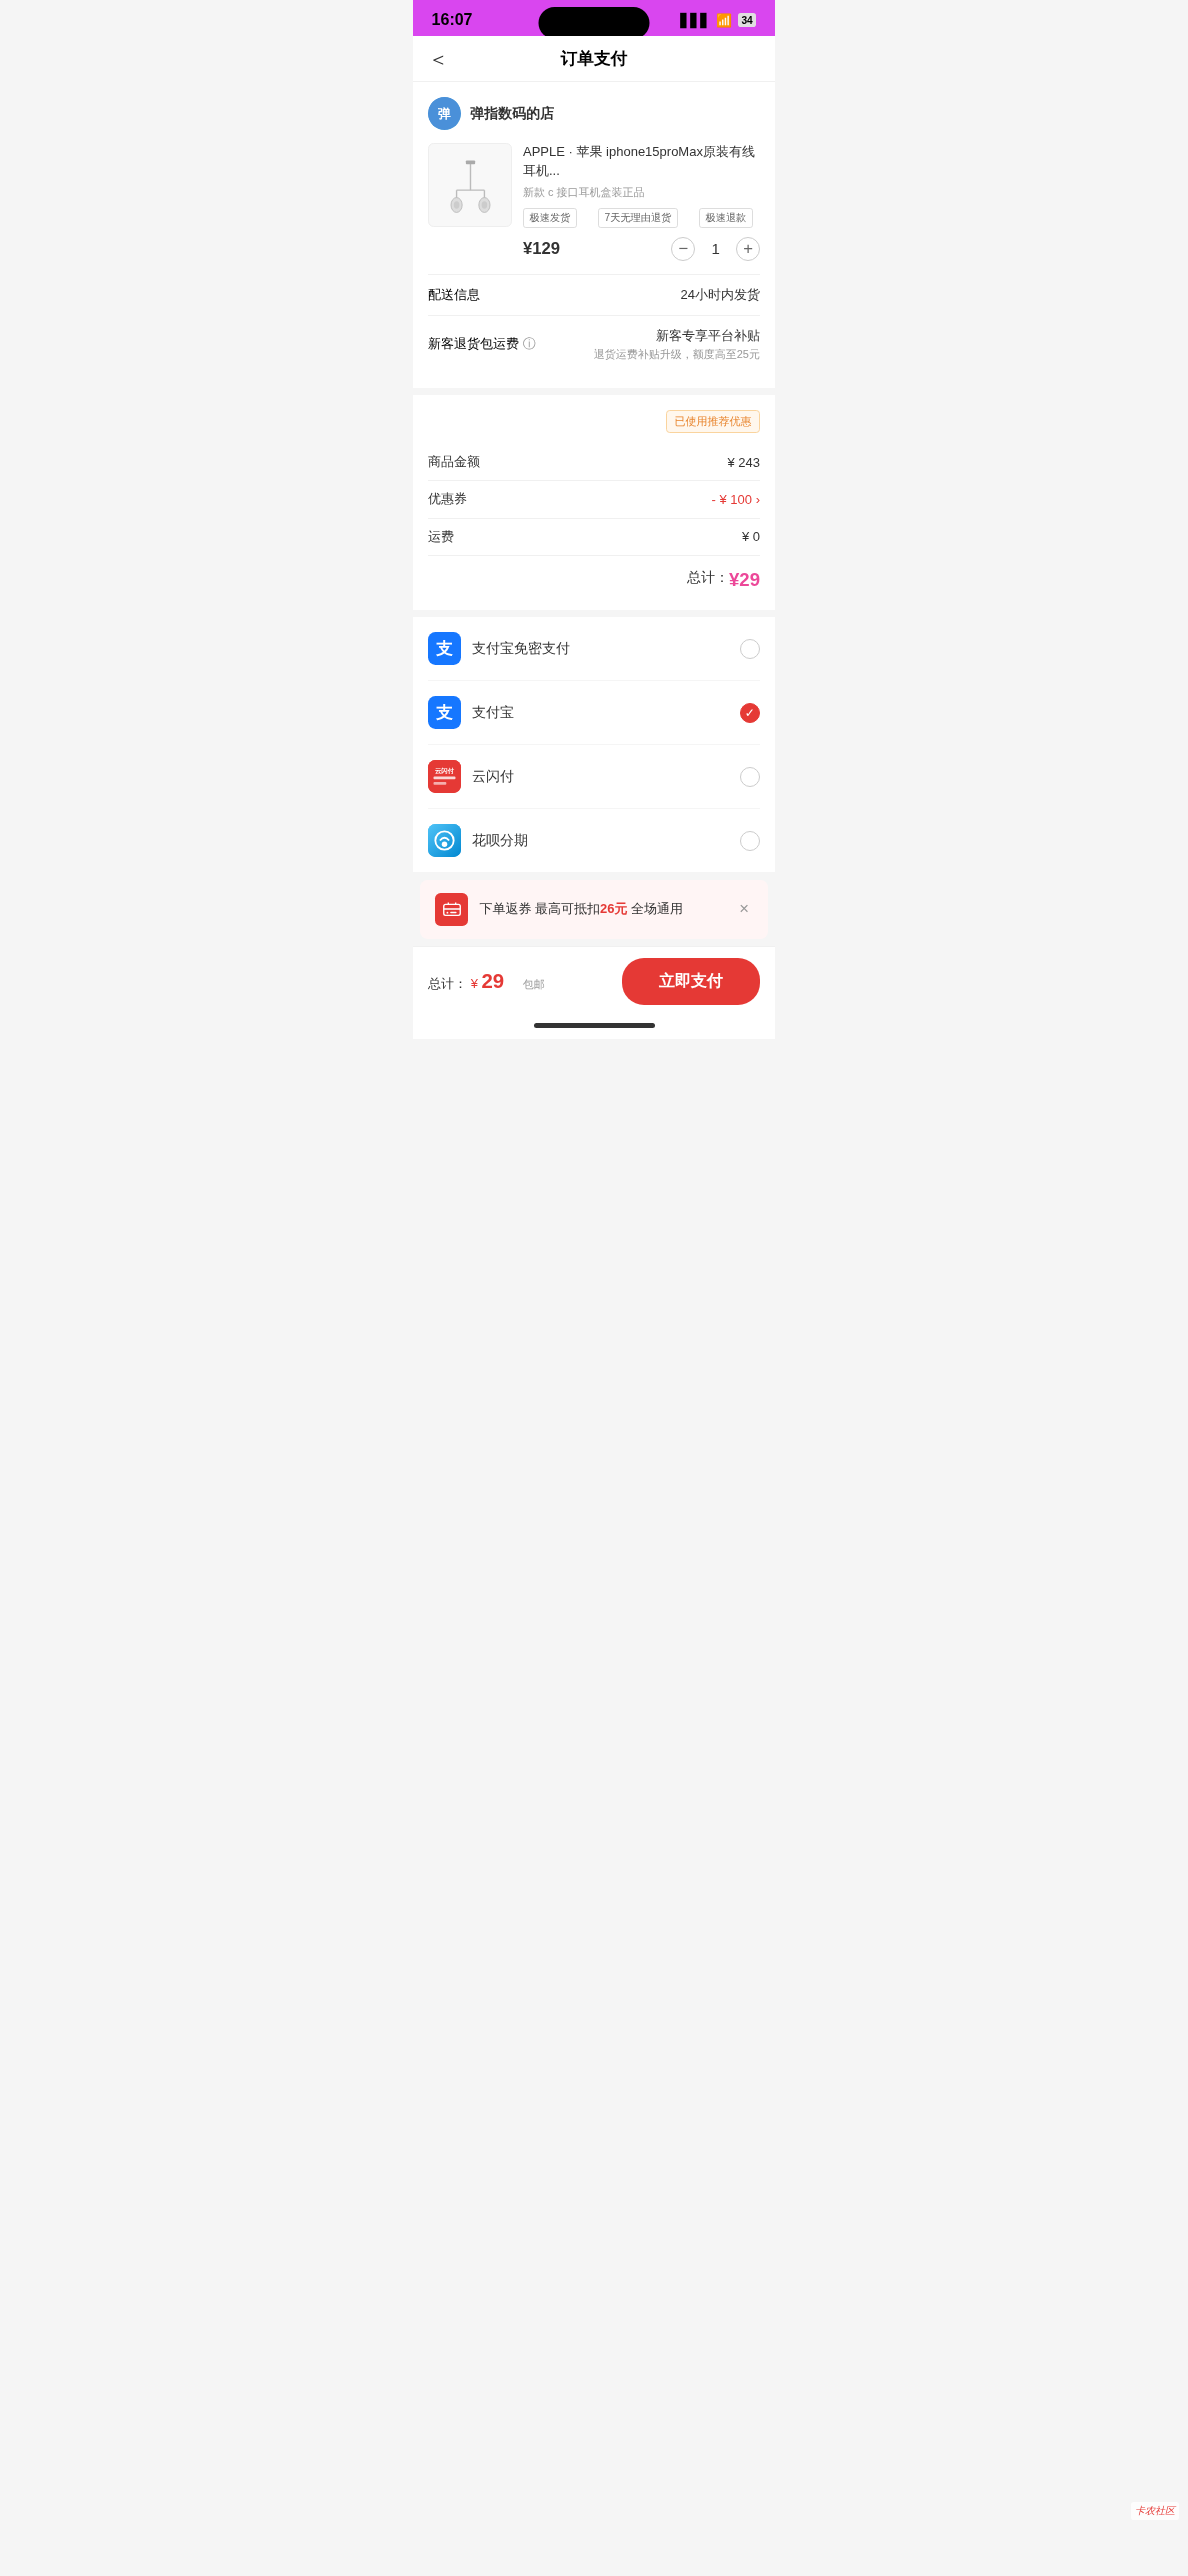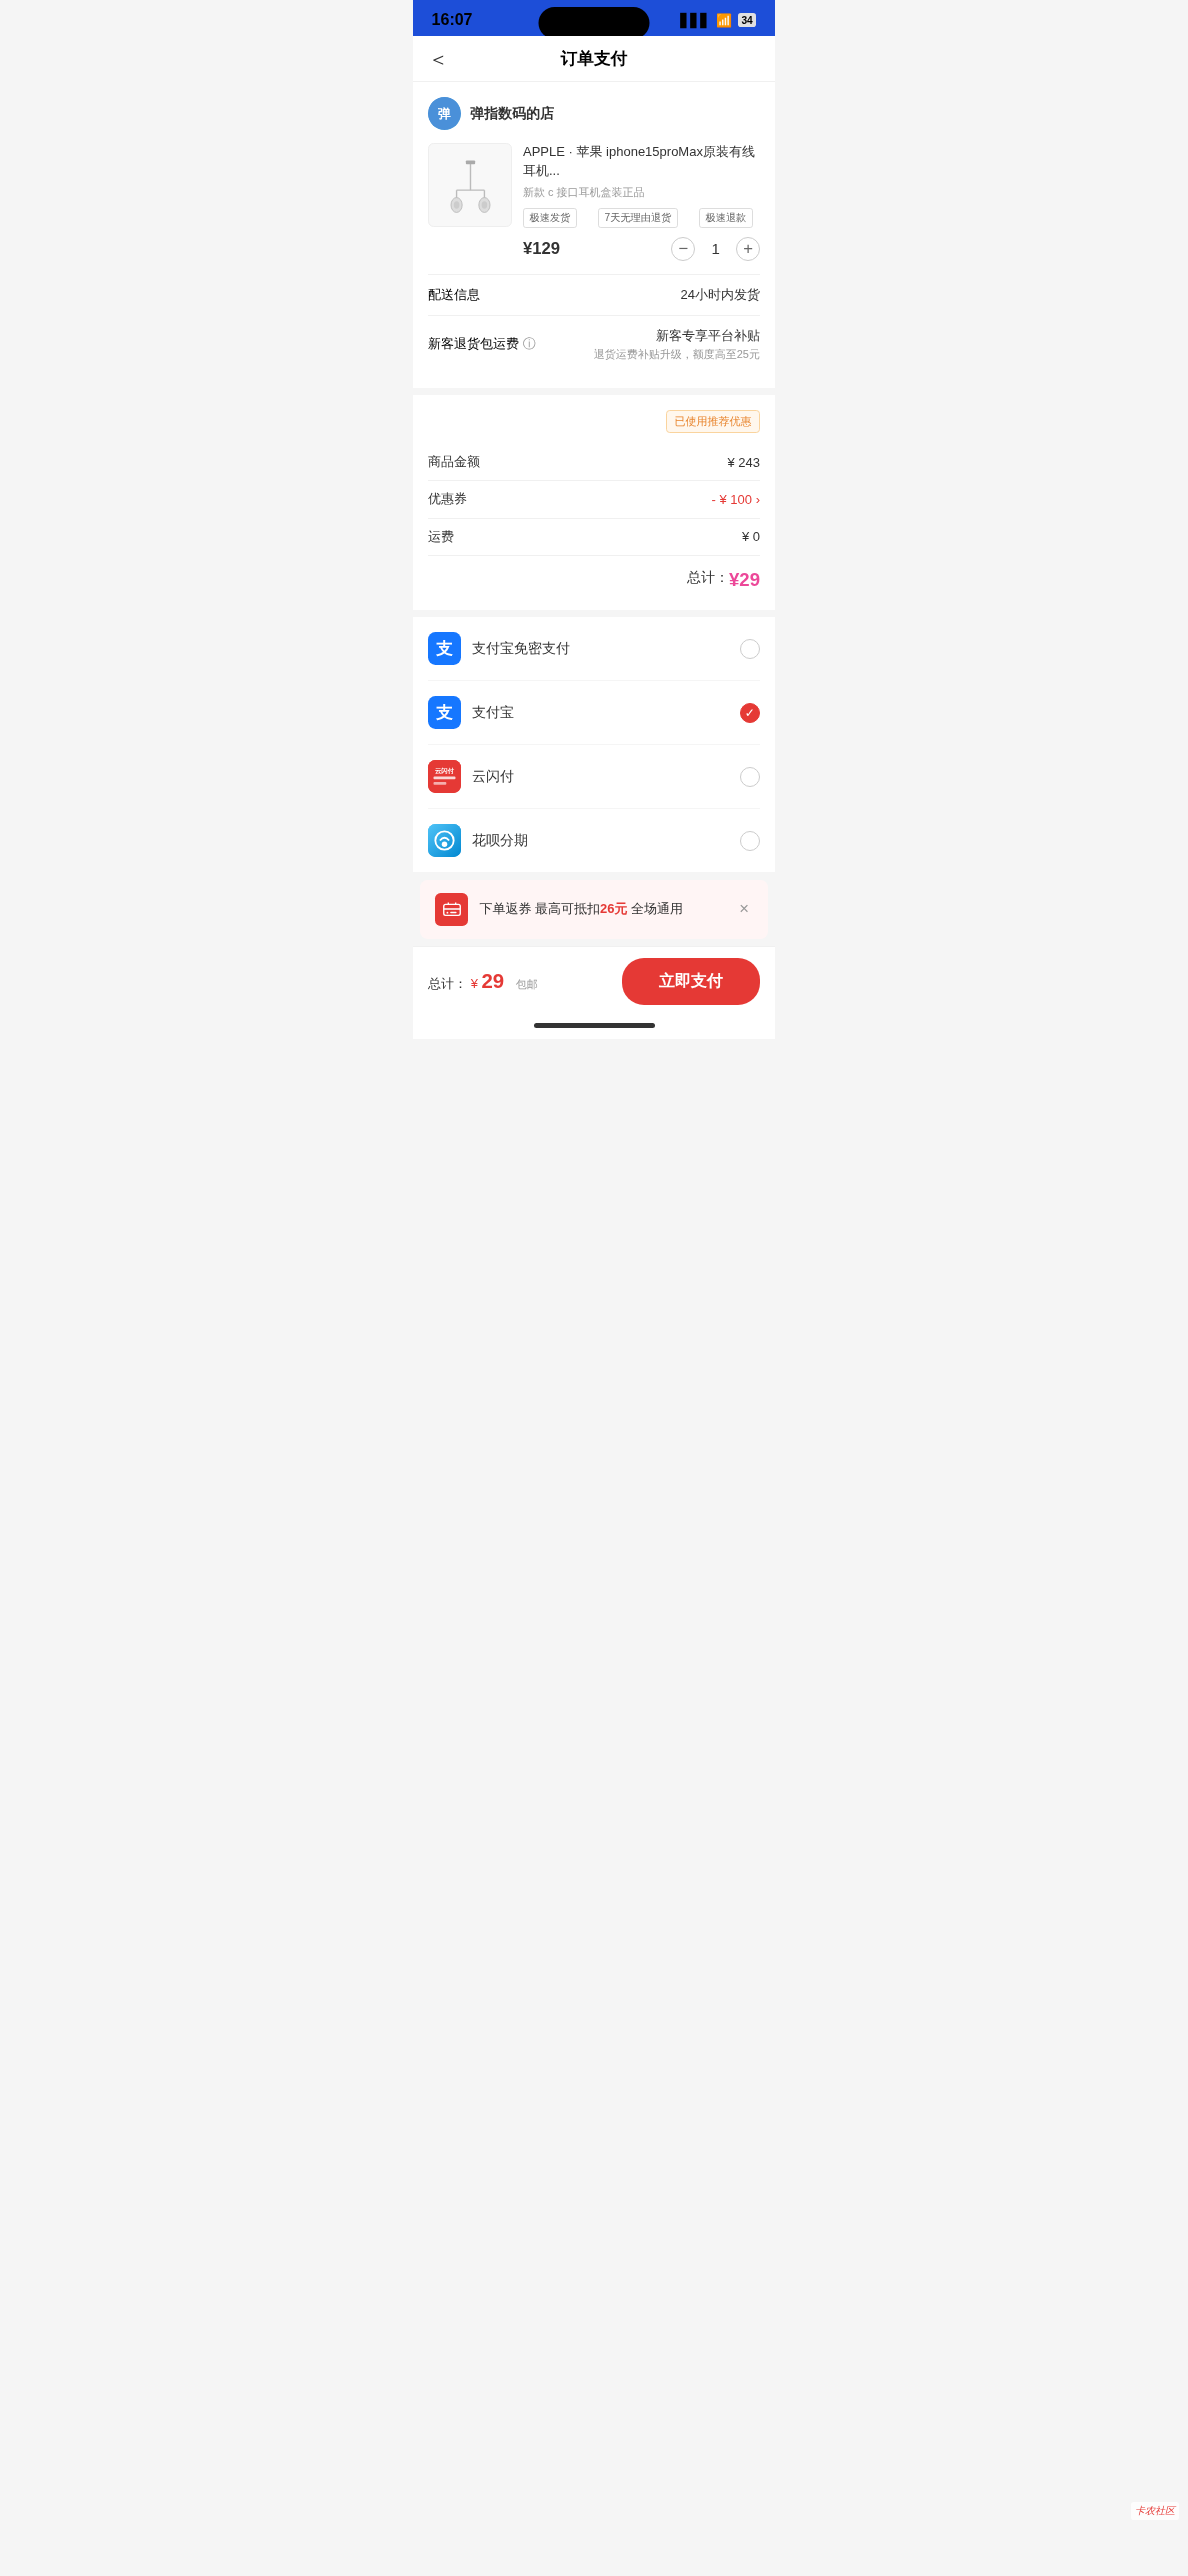--- a/index.html
+++ b/index.html
@@ -9,21 +9,21 @@
       background: #f5f5f5;
       width: 362px;
       margin: 0 auto;
       min-height: 784px;
       position: relative;
       overflow-x: hidden;
     }
 
     
     .status-bar {
-      background: #1d4ed8;
+      background: #d946ef;
       display: flex;
       justify-content: space-between;
       align-items: center;
       padding: 11px 18.6px 7.4px;
       position: relative;
     }
     .status-time {
       font-size: 16px;
       font-weight: 600;
       color: #000;
@@ -396,21 +396,21 @@
       color: #333;
     }
     .bottom-total .amount {
       color: #e53935;
       font-size: 20.4px;
       font-weight: 700;
     }
     .bottom-note {
       font-size: 11px;
       color: #999;
-      margin-left: 8px;
+      margin-left: 15px;
     }
     .pay-button {
       background: #e53935;
       color: #ffffff;
       border: none;
       border-radius: 22px;
       padding: 13px 37px;
       font-size: 16px;
       font-weight: 600;
       cursor: pointer;

